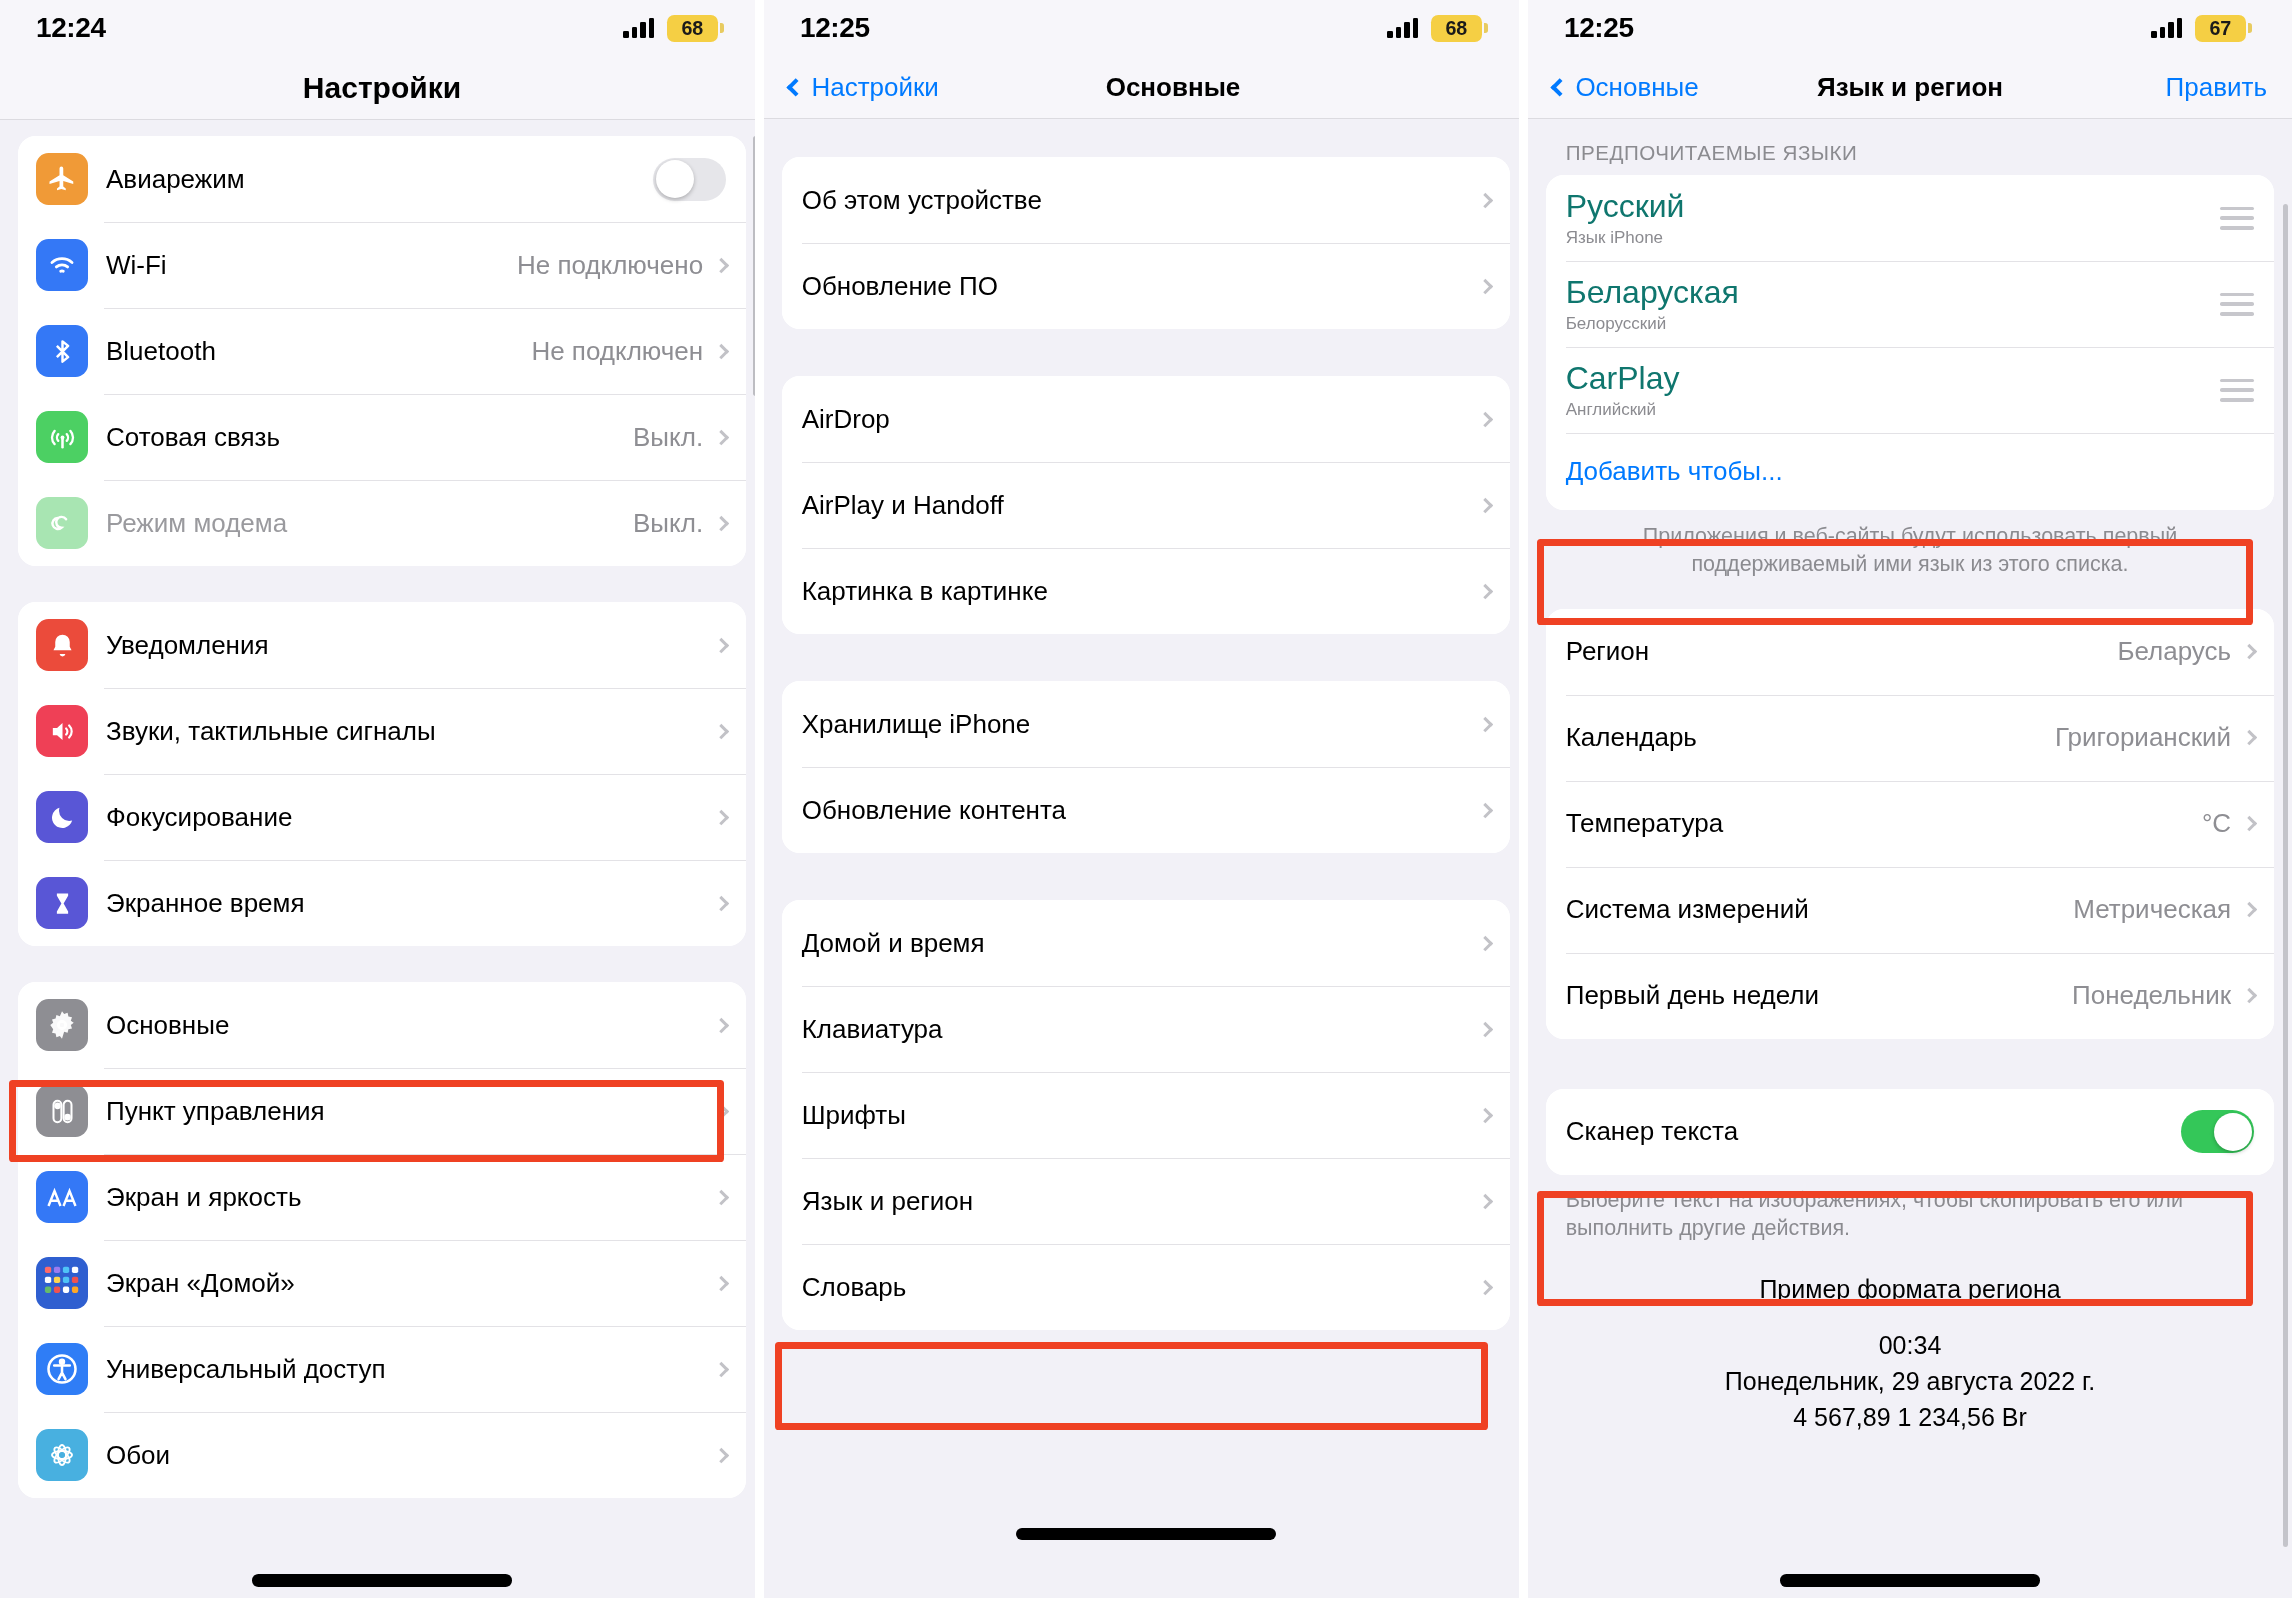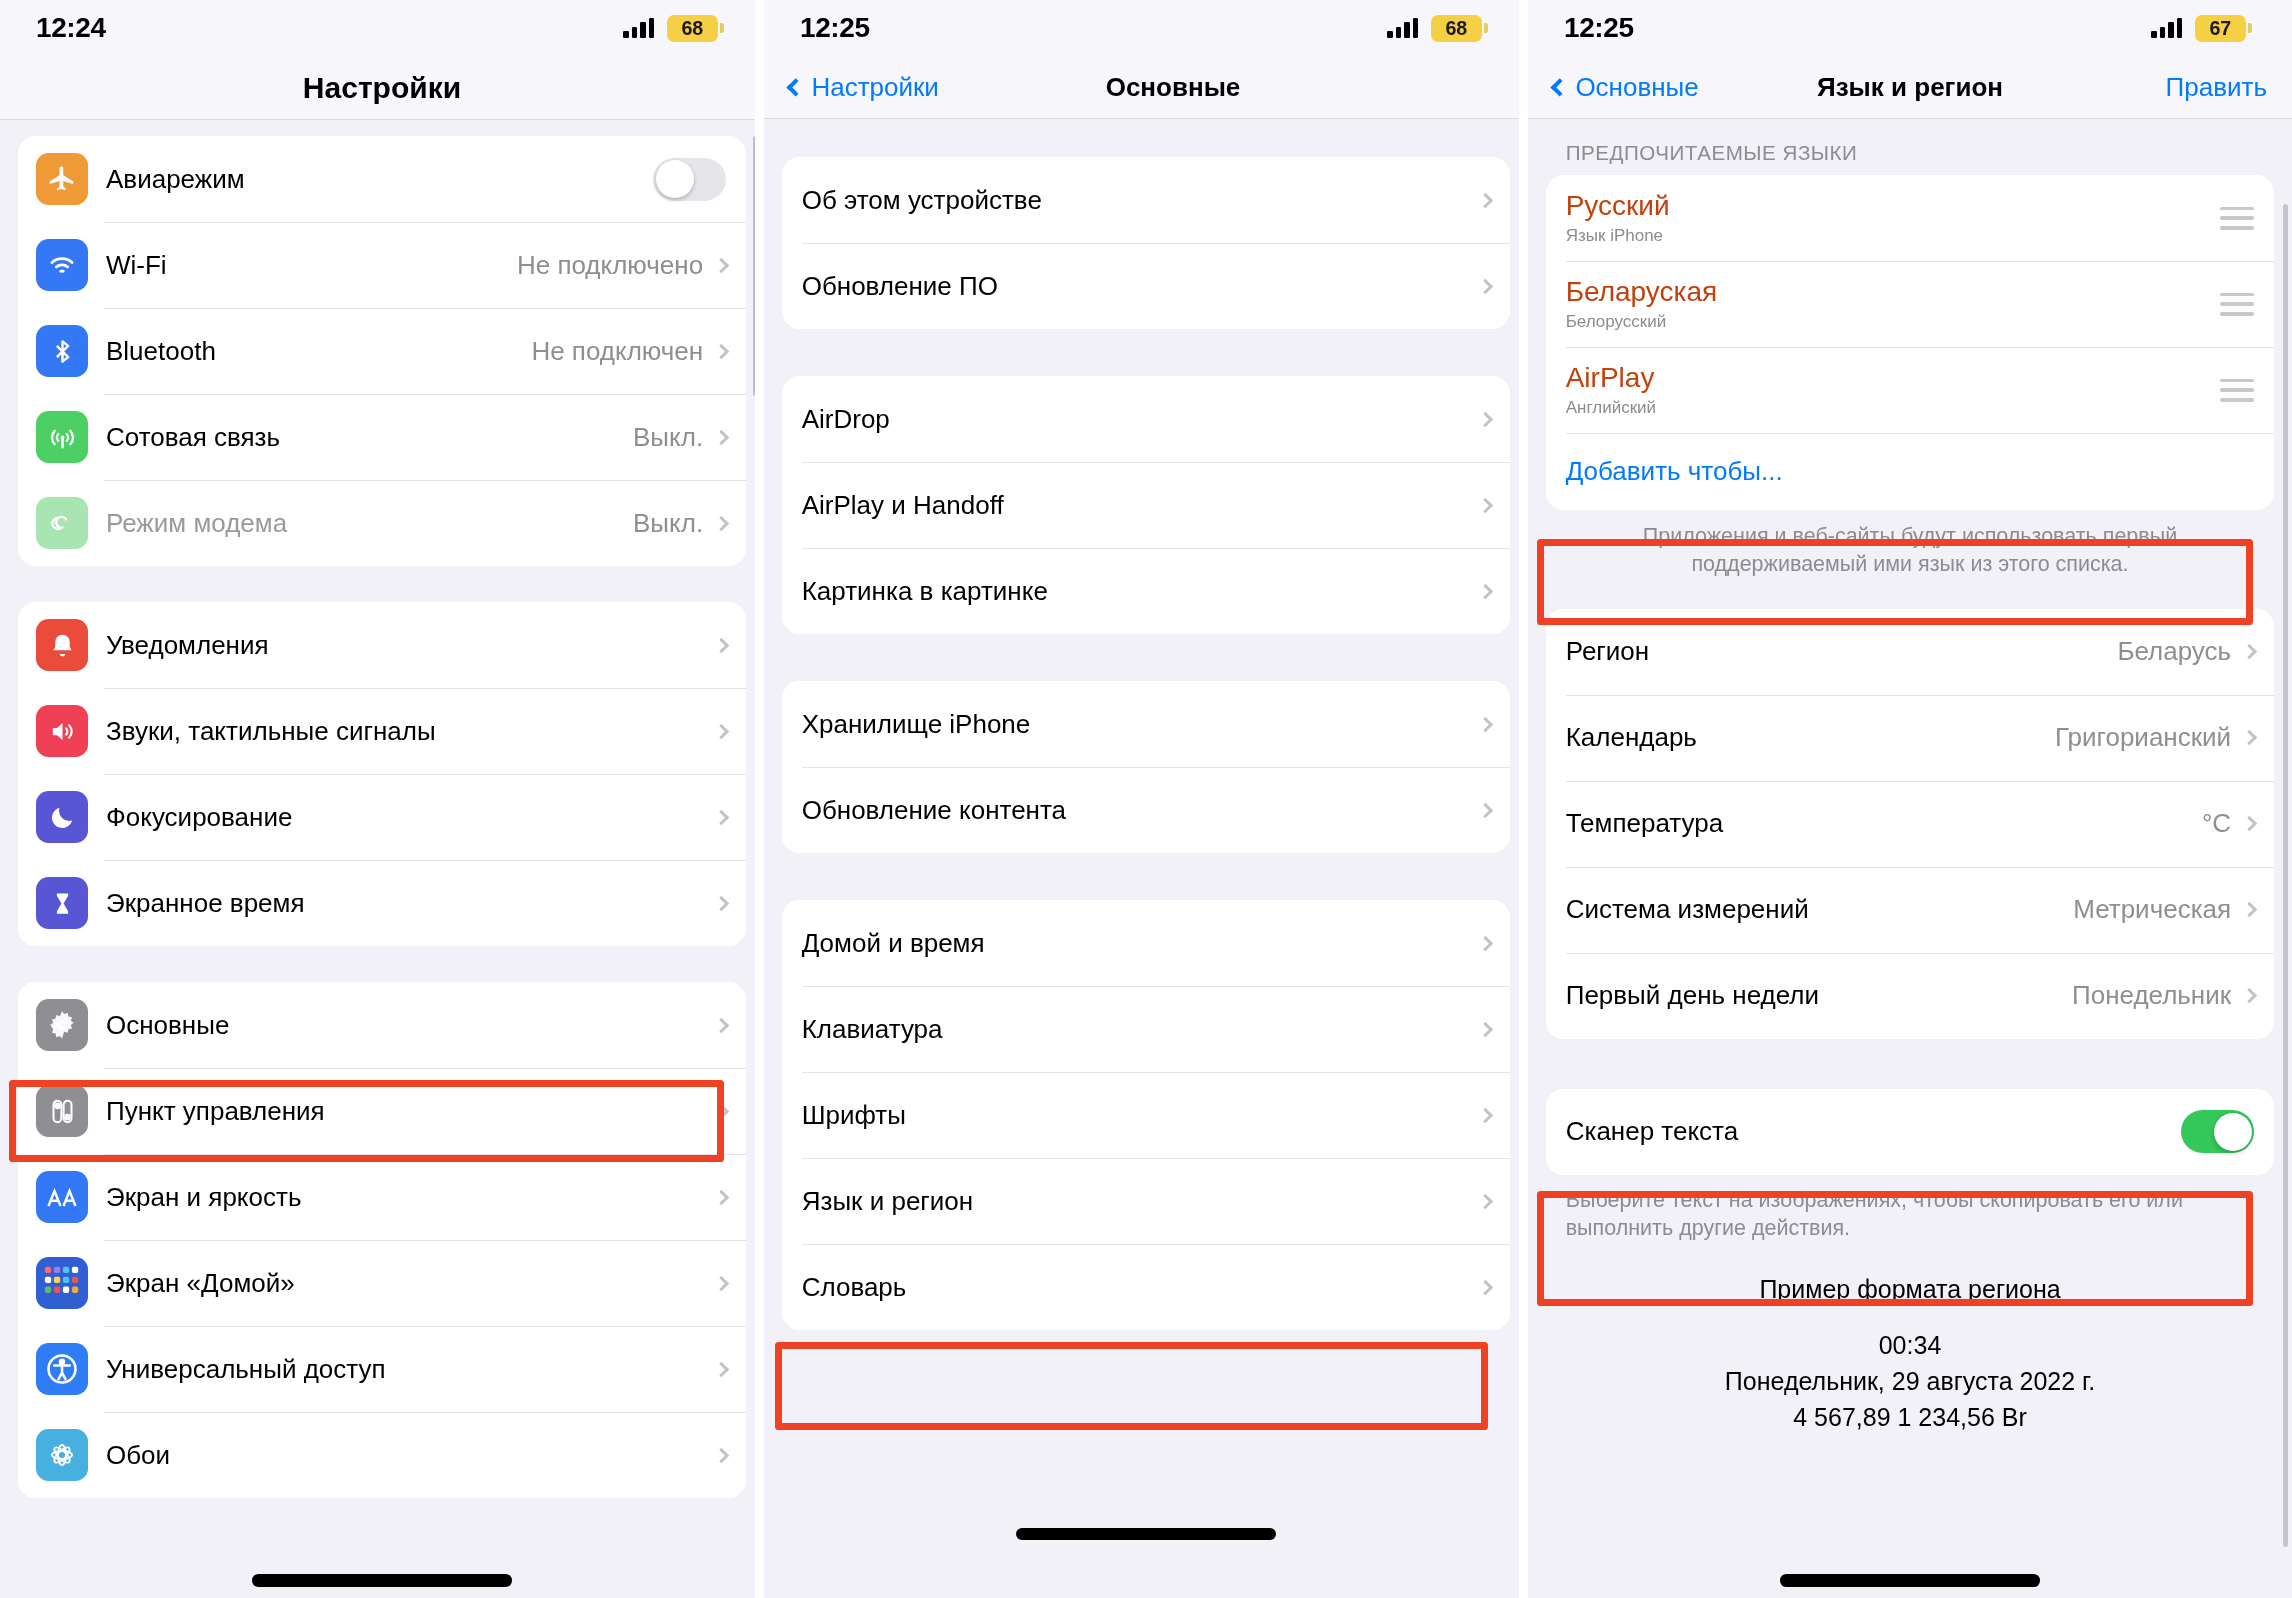--- a/index.html
+++ b/index.html
@@ -140,21 +140,21 @@
 
   .group-header {
     font-size: 20.6px; color:#8b8b90; letter-spacing: 0.5px;
     padding: 21.5px 19.7px 10.7px 19.7px; text-transform: uppercase;
   }
   .group-footer {
     font-size: 21.5px; color:#8b8b90; line-height: 1.3;
     padding: 12.5px 19.7px 0 19.7px; margin-bottom: 25px;
   }
   .two-line { display:flex; flex-direction:column; justify-content:center; flex:1 1 auto; gap: 3.6px;}
-  .two-line .t1 { font-size: 28px; color:#c2410c; }
+  .two-line .t1 { font-size: 32px; color:#0f766e; }
   .two-line .t2 { font-size: 17px; color:#8b8b90; }
   .link-row { font-size: 26px; color:#007aff; }
 
   .sample {
     text-align:center; margin-top: 32px;
   }
   .sample .s-title { font-size: 25px; color:#000; margin-bottom: 23px; }
   .sample .s-line { font-size: 25px; color:#000; line-height: 1.45; }
 
   
@@ -536,21 +536,21 @@
             <div class="t2">Белорусский</div>
           </div>
           <div class="drag-handle">
               <span></span>
               <span></span>
               <span></span>
             </div>
         </div>
         <div class="row noicon">
           <div class="two-line">
-            <div class="t1">AirPlay</div>
+            <div class="t1">CarPlay</div>
             <div class="t2">Английский</div>
           </div>
           <div class="drag-handle">
               <span></span>
               <span></span>
               <span></span>
             </div>
         </div>
         <div class="row noicon" style="min-height:77px;">
           <div class="link-row">Добавить чтобы...</div>

